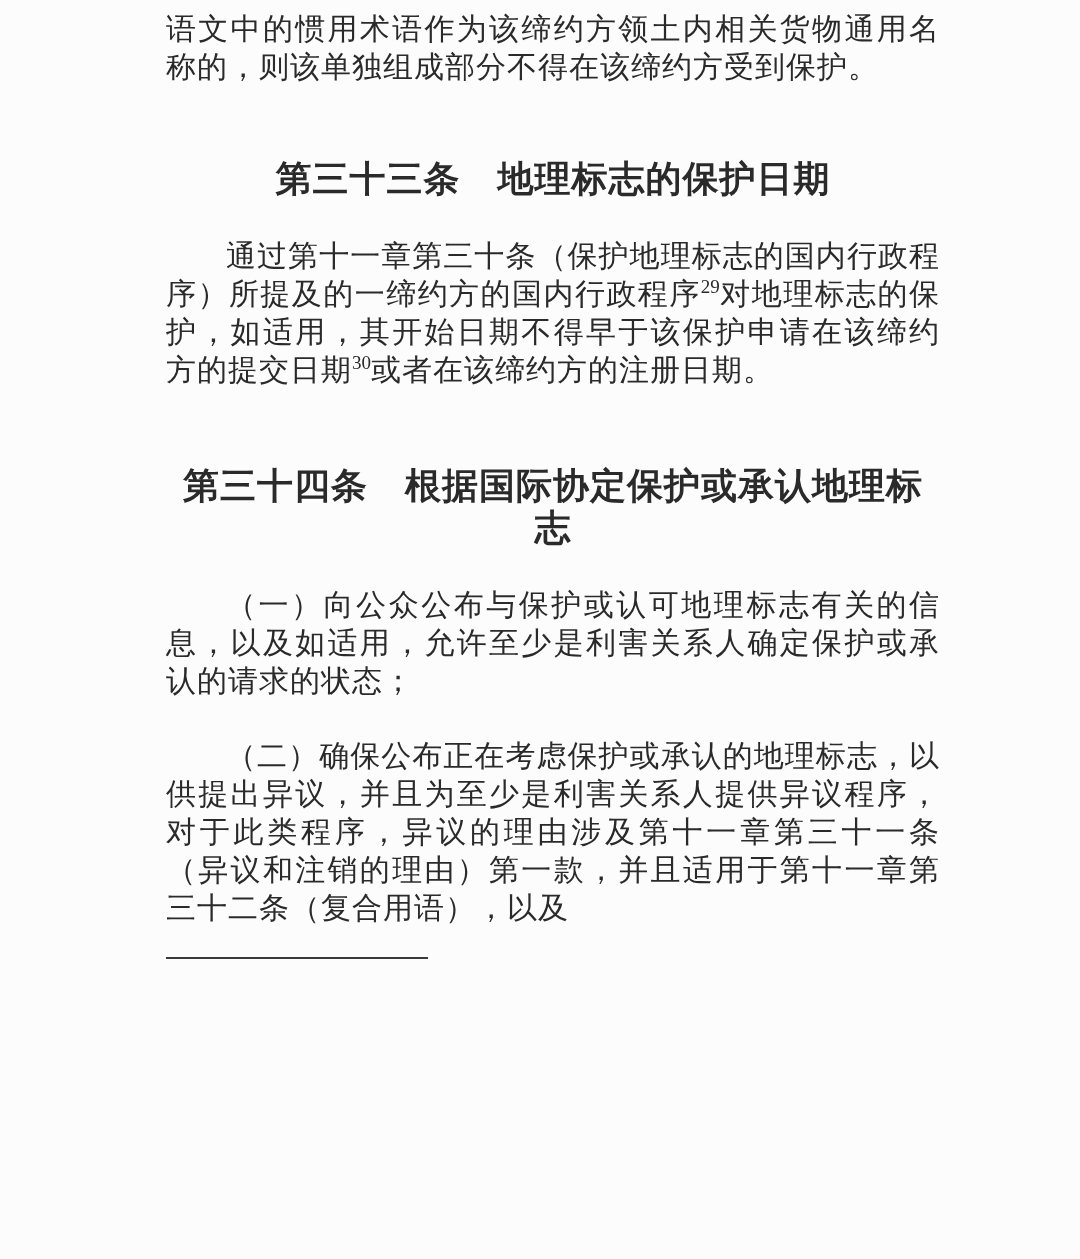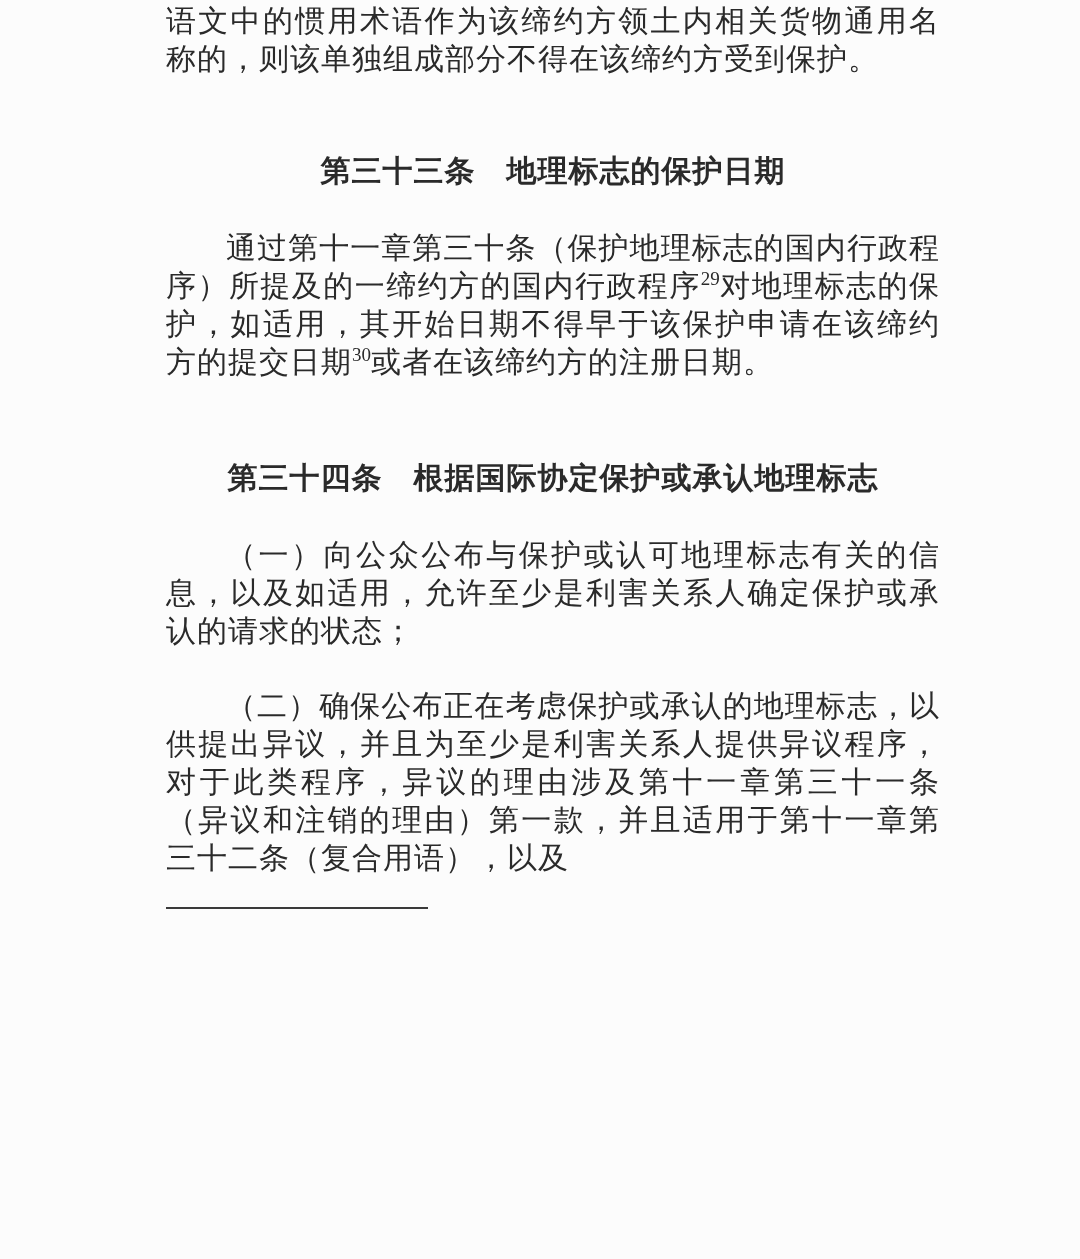--- a/index.html
+++ b/index.html
@@ -11,36 +11,36 @@
     height: 1259px;
     background: #fcfcfc;
     overflow: hidden;
     font-family: "Liberation Serif", "DejaVu Serif", serif;
     color: #2a2a2a;
   }
   .page {
     box-sizing: border-box;
     width: 1080px;
     height: 1259px;
-    padding: 2px 140px 0 166px;
+    padding: 10px 140px 0 166px;
     background: #fcfcfc;
   }
   .body-text {
     font-size: 30px;
     line-height: 38px;
     letter-spacing: 1px;
     text-align: justify;
     margin: 0 0 16px 0;
   }
   .indent {
     text-indent: 2em;
     margin-top: 37px;
   }
   .article-heading {
-    font-size: 30px;
+    font-size: 36px;
     line-height: 42px;
     font-weight: 700;
     text-align: center;
     letter-spacing: 1px;
     margin: 0 0 24px 0;
   }
   .heading-33 { margin-top: 72px; }
   .heading-34 { margin-top: 76px; }
   .para-after-heading { margin-bottom: 30px; }
   sup.fn-ref {

